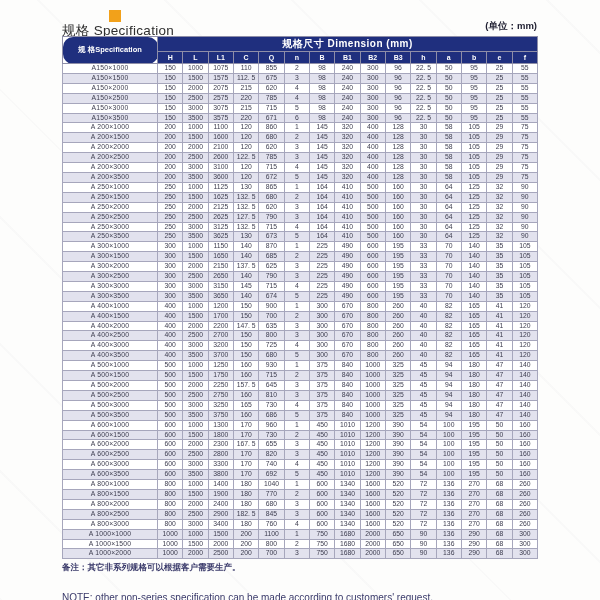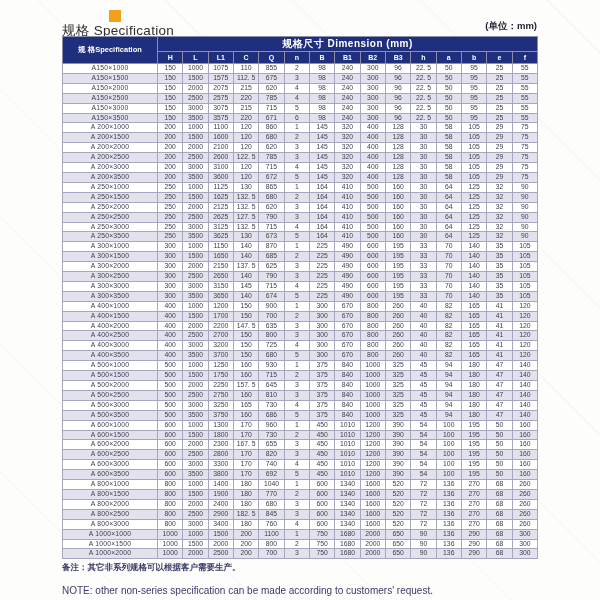--- a/index.html
+++ b/index.html
@@ -33,34 +33,34 @@
     vertical-align:middle;
     overflow:hidden;
     white-space:nowrap;
   }
   thead th{
     background:#1f2f7e;
     color:#ffffff;
     font-weight:bold;
     border-color:#8e8ea8;
   }
-  th.spec-h{font-size:7.5px;height:24px;}
+  th.spec-h{font-size:7.5px;height:24px;border-radius:10px;}
   th.dim-h{font-size:10px;height:11px;letter-spacing:.5px;}
   #col-header-row th{font-size:7px;height:11px;}
   tbody td{
     height:8.9px;
     font-size:6.8px;
     line-height:8.9px;
     color:#3c3c4e;
   }
   tbody td.spec{font-size:6.8px;letter-spacing:.2px;}
   tbody tr:nth-child(even){background:#e2e2ee;}
   
   .note{position:absolute;left:62px;top:562px;color:#3a3a6a;}
-  .note-zh{font-size:8.5px;margin-bottom:11px;font-weight:bold;}
+  .note-zh{font-size:8.5px;margin-bottom:18px;font-weight:bold;}
   .note-en{font-size:10px;text-align:center;}
   
   .wm{
     position:absolute;inset:0;pointer-events:none;
     background:repeating-linear-gradient(45deg,rgba(170,170,180,0.05) 0 2px,transparent 2px 90px);
   }
 </style>
 </head>
 <body>
 

